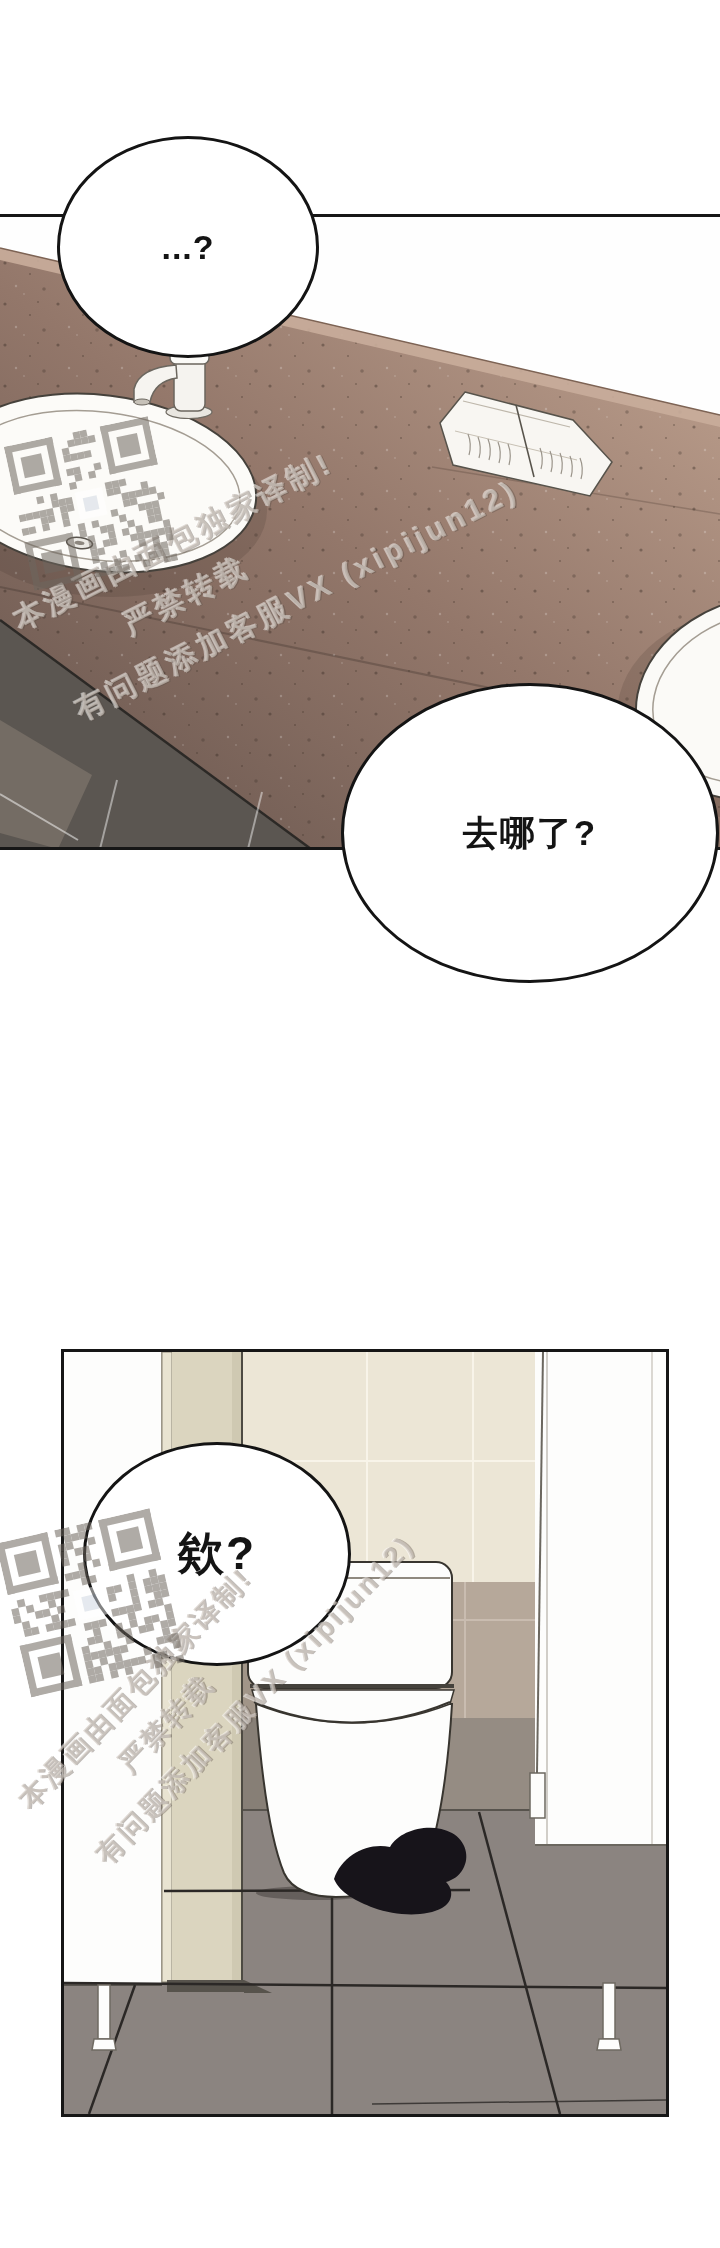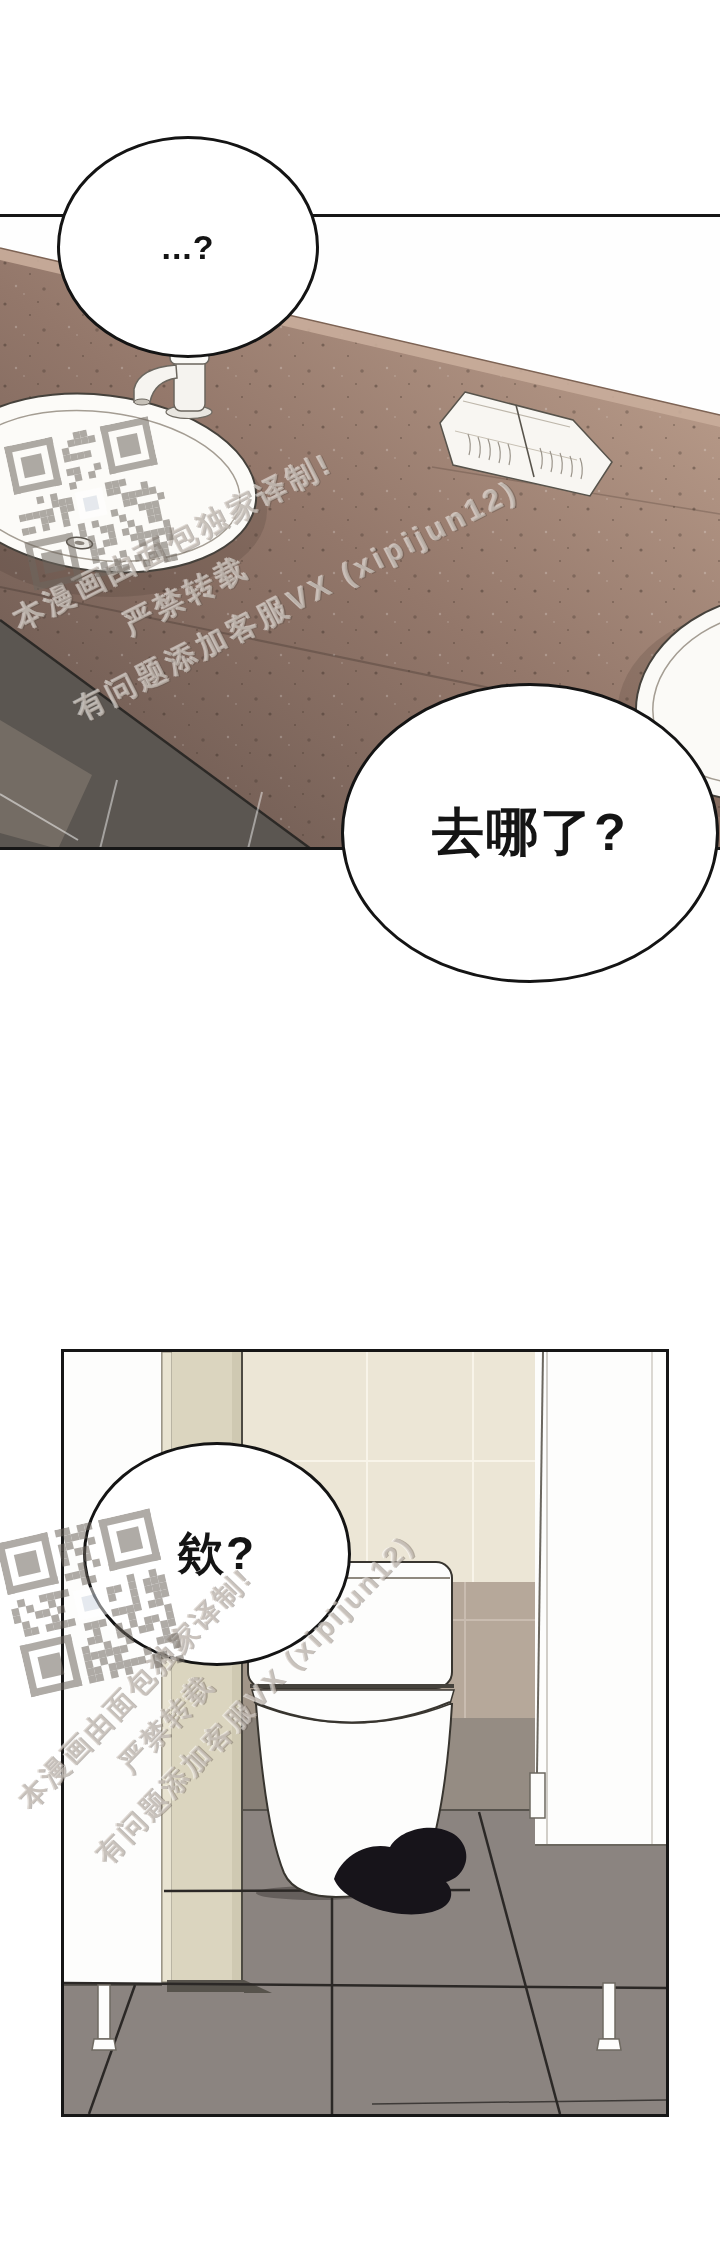--- a/index.html
+++ b/index.html
@@ -6,21 +6,21 @@
   #page{position:relative;width:720px;height:2248px;background:#fff;overflow:hidden;
         font-family:"Liberation Sans","DejaVu Sans",sans-serif;}
   .hline{position:absolute;left:0;width:720px;height:2.5px;background:#161616;z-index:2;}
   .panel-svg{position:absolute;z-index:1;}
   #panel2{position:absolute;left:61px;top:1349px;width:608px;height:768px;
           border:3px solid #161616;box-sizing:border-box;background:#fff;z-index:1;}
   .bubble{position:absolute;background:#fff;border:3px solid #141414;border-radius:50%;
           display:flex;align-items:center;justify-content:center;z-index:10;
           font-weight:bold;color:#141414;}
   #bubble1{left:57px;top:136px;width:256px;height:216px;font-size:34px;letter-spacing:1px;}
-  #bubble2{left:341px;top:683px;width:372px;height:294px;font-size:52px;letter-spacing:2px;}
+  #bubble2{left:341px;top:683px;width:372px;height:294px;font-size:35px;letter-spacing:2px;}
   #bubble3{left:83px;top:1442px;width:262px;height:218px;font-size:46px;letter-spacing:2px;}
   .qr{position:absolute;z-index:30;opacity:0.55;}
   #qr1{left:18px;top:430px;transform:rotate(-12deg);}
   #qr2{left:12px;top:1524px;transform:rotate(-13deg);}
   .wm{position:absolute;z-index:30;transform-origin:0 0;
       font-weight:bold;white-space:nowrap;
       color:rgba(206,198,190,0.62);
       text-shadow:1px 1px 0 rgba(88,76,68,0.38),-1px -1px 0 rgba(255,255,255,0.5);}
   #wm1{left:4px;top:598px;transform:rotate(-27deg);font-size:30px;letter-spacing:4px;line-height:54px;}
   #wm2{left:6px;top:1788px;transform:rotate(-46deg);font-size:28px;letter-spacing:3px;line-height:47px;}

